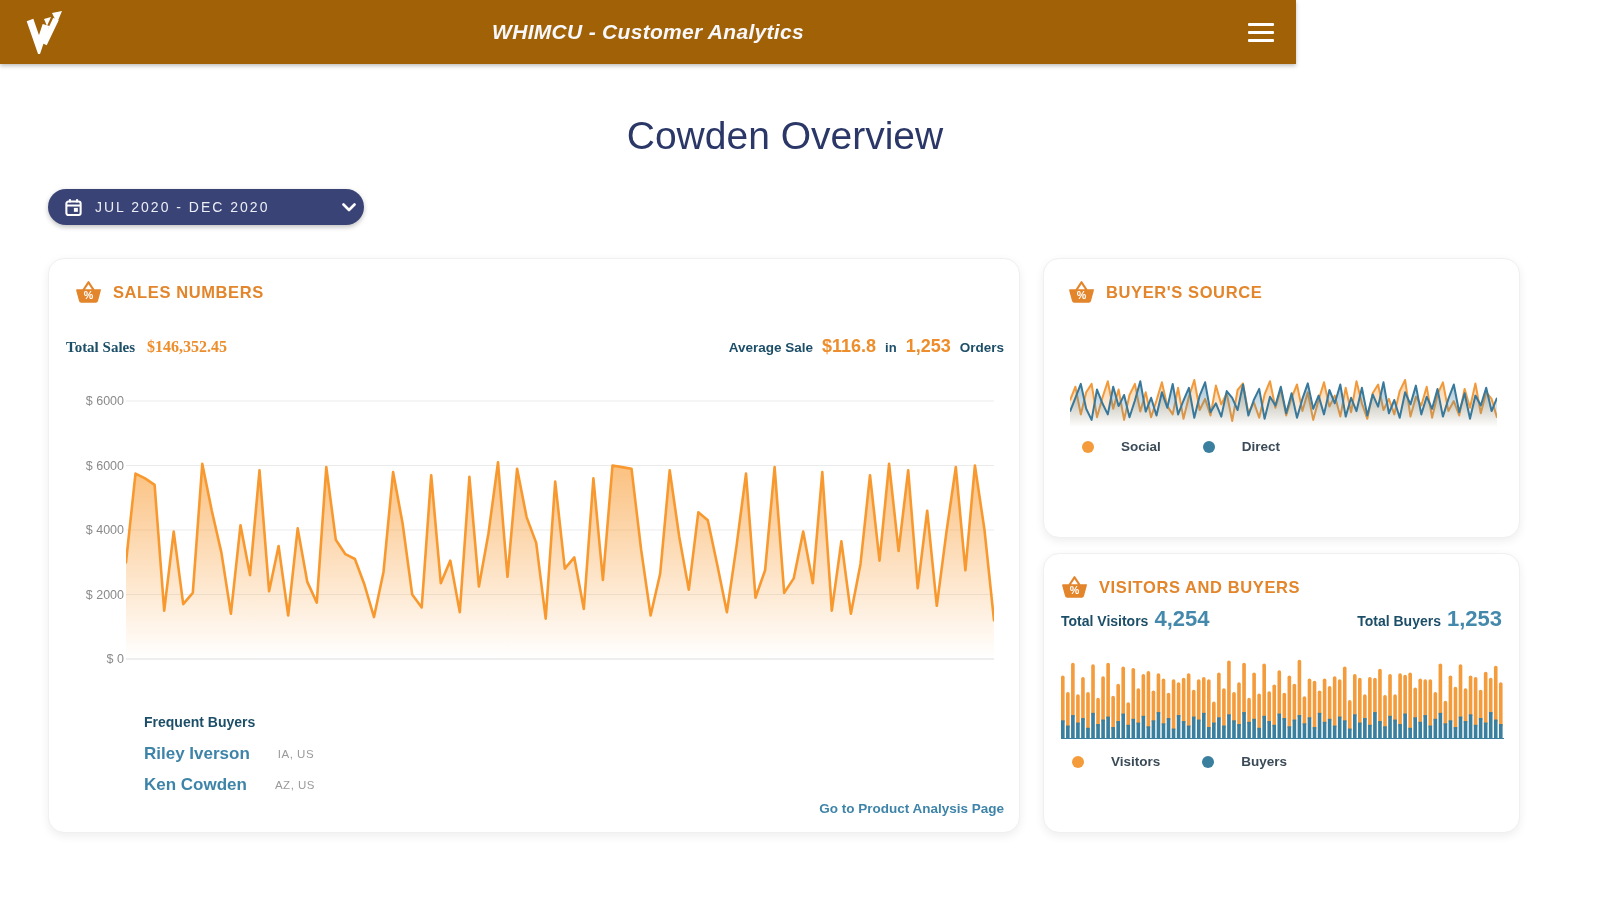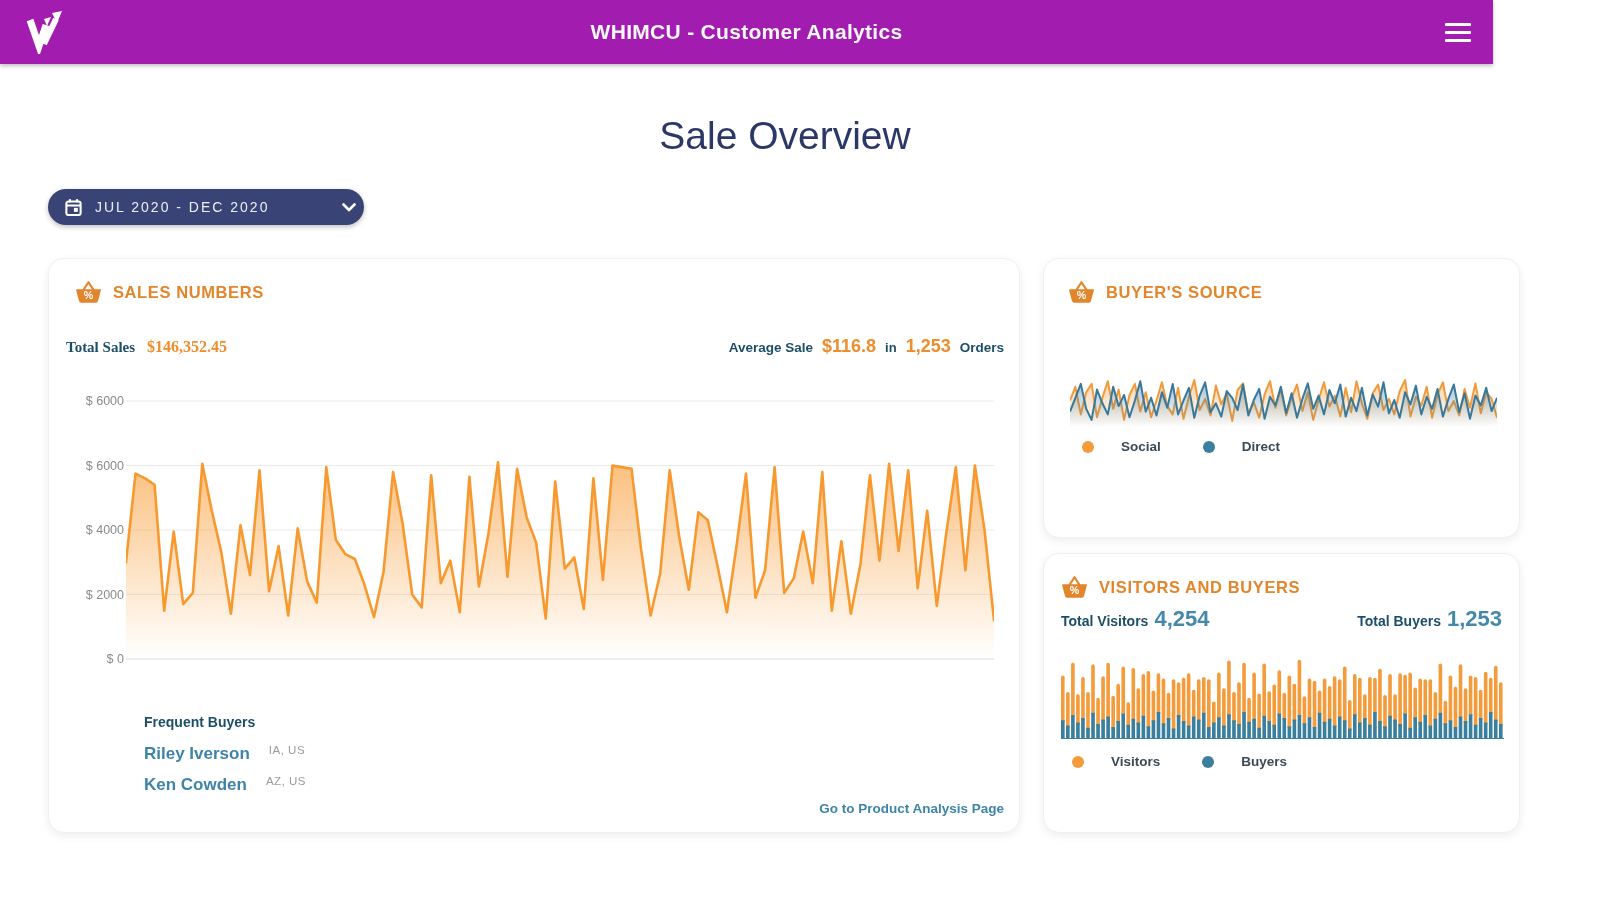--- a/index.html
+++ b/index.html
@@ -1,20 +1,20 @@
 <!DOCTYPE html>
 <html><head>
 <meta charset="utf-8">
 <style>
   * { margin:0; padding:0; box-sizing:border-box; }
   html,body { width:1600px; height:900px; background:#ffffff; font-family:"Liberation Sans", sans-serif; overflow:hidden; }
 
   
-  .navbar { position:absolute; left:0; top:0; width:1493px; height:64px; background:#a21caf;
-            box-shadow:0 2px 4px rgba(0,0,0,.25); display:flex; align-items:center; }
+  .navbar { position:absolute; left:0; top:0; width:1296px; height:64px; background:#a16207;
+            box-shadow:0 2px 4px rgba(0,0,0,.25); display:flex; align-items:center;font-style:italic; }
   .navbar-title { position:absolute; left:0; right:0; text-align:center; color:#F7F8FC;
                   font-size:21px; font-weight:bold; letter-spacing:.3px; }
   .logo { position:absolute; left:22px; top:8px; }
   .hamburger { position:absolute; right:22px; top:23px; width:26px; height:19px; cursor:pointer;
                display:flex; flex-direction:column; justify-content:space-between; }
   .hamburger span { display:block; height:3px; background:#fff; border-radius:1px; }
 
   
   .page-title { position:absolute; top:114px; left:0; width:1570px; text-align:center;
                 font-size:39px; font-weight:500; color:#2A3767; }
@@ -49,21 +49,21 @@
   
   .sales-chart { position:absolute; left:29px; top:130px; width:916px; height:284px; }
   .y-ticks { position:absolute; left:0; top:0; width:46px; height:284px; }
   .y-ticks div { position:absolute; right:0; transform:translateY(-50%); color:#8A8A8A;
                  font-size:12.5px; white-space:nowrap; }
   .plot { position:absolute; left:48px; top:0; width:868px; height:284px; }
 
   
   .freq { position:absolute; left:95px; top:455px; }
   .freq-title { color:#1C4E68; font-size:14px; font-weight:800; margin-bottom:14px; }
-  .buyer-row { display:flex; align-items:flex-start; gap:19px; margin-bottom:11px; }
+  .buyer-row { display:flex; align-items:center; gap:28px; margin-bottom:11px; }
   .buyer-name { color:#3E84A8; font-size:17px; font-weight:bold; }
   .buyer-loc  { color:#9A9A9A; font-size:11.5px; font-weight:normal; letter-spacing:.5px; }
 
   .sales-link { position:absolute; right:15px; bottom:16px; color:#3E84A8;
                 font-size:13.5px; font-weight:800; cursor:pointer; }
 
   
   .sources-chart { position:absolute; left:26px; top:94px; width:427px; height:80px; }
   .legend { position:absolute; display:flex; gap:42px; }
   .legend-sources { left:38px; top:180px; }
@@ -91,21 +91,21 @@
     <polygon points="22,11 29,9 25,18" fill="#fff"></polygon>
   </svg>
   <div class="navbar-title">WHIMCU - Customer Analytics</div>
   <div class="hamburger">
     <span></span>
       <span></span>
       <span></span>
   </div>
 </div>
 
-<div class="page-title">Sale Overview</div>
+<div class="page-title">Cowden Overview</div>
 
 <div class="date-pill">
   <svg width="19" height="19" viewBox="0 0 24 24" fill="none">
     <rect x="3" y="4.5" width="18" height="17" rx="2.5" stroke="#fff" stroke-width="2.6"></rect>
     <line x1="3" y1="9.5" x2="21" y2="9.5" stroke="#fff" stroke-width="2.6"></line>
     <line x1="7.5" y1="1.5" x2="7.5" y2="5.5" stroke="#fff" stroke-width="2.6"></line>
     <line x1="16.5" y1="1.5" x2="16.5" y2="5.5" stroke="#fff" stroke-width="2.6"></line>
     <rect x="12.5" y="12.5" width="5" height="5" fill="#fff"></rect>
   </svg>
   <span class="dp-text">JUL 2020 - DEC 2020</span>

